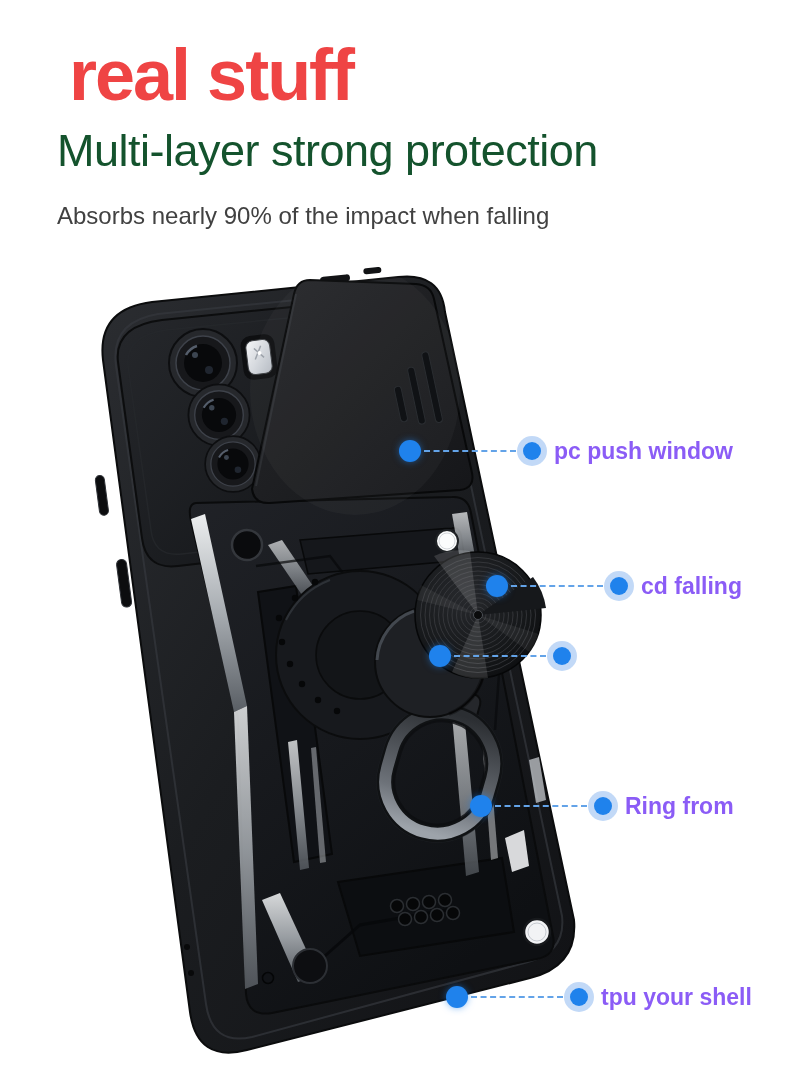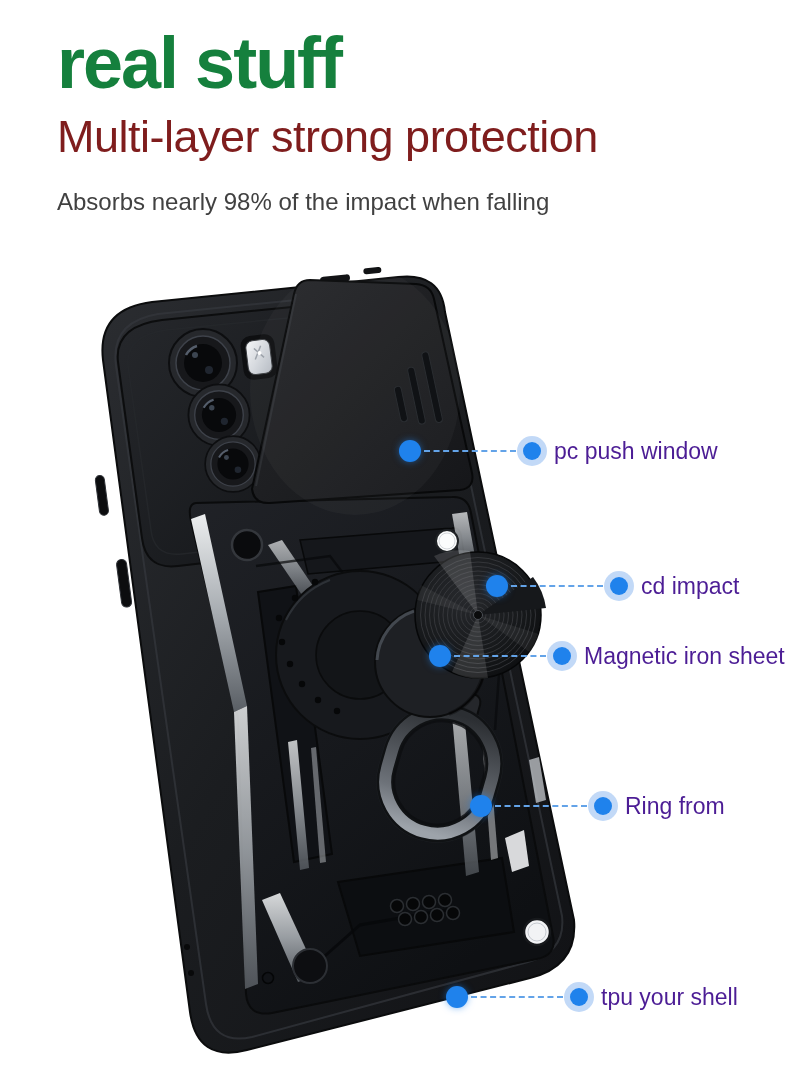--- a/index.html
+++ b/index.html
@@ -1,50 +1,50 @@
 <!DOCTYPE html>
 <html><head>
 <meta charset="utf-8">
 <style>
   html,body{margin:0;padding:0;background:#ffffff;}
   .page{
     position:relative;width:800px;height:1091px;background:#ffffff;overflow:hidden;
     font-family:"Liberation Sans",sans-serif;
   }
   .header{position:absolute;left:57px;top:26px;}
-  .title{margin:0;font-size:72px;font-weight:700;line-height:1.05;letter-spacing:-2px;color:#15803d;}
-  .subtitle{margin:10px 0 0 0;font-size:45px;font-weight:400;line-height:1.12;letter-spacing:-0.5px;color:#7f1d1d;}
+  .title{margin:12px;font-size:72px;font-weight:700;line-height:1.05;letter-spacing:-2px;color:#ef4444;}
+  .subtitle{margin:10px 0 0 0;font-size:45px;font-weight:400;line-height:1.12;letter-spacing:-0.5px;color:#14532d;}
   .desc{margin:0;font-size:24px;font-weight:400;line-height:1.36;color:#414141;}
   .desc.first{margin-top:24px;}
   .phone-svg{position:absolute;left:0;top:0;width:800px;height:1091px;}
   .callout{position:absolute;height:30px;width:370px;}
   .pdot{
     position:absolute;left:0;top:4px;width:22px;height:22px;border-radius:50%;
     background:#1f82ec;box-shadow:0 0 7px rgba(31,130,236,.55);
   }
   .dash{position:absolute;left:25px;top:14px;width:92px;height:0;border-top:2px dashed #63a3e8;}
   .halo{
     position:absolute;left:118px;top:0;width:30px;height:30px;border-radius:50%;
     background:rgba(110,165,235,.42);display:flex;align-items:center;justify-content:center;
   }
   .ldot{width:18px;height:18px;border-radius:50%;background:#1f82ec;}
   .clabel{
     position:absolute;left:155px;top:0;height:30px;line-height:30px;
-    font-size:23px;color:#4c1d95;white-space:nowrap;
+    font-size:23px;color:#8b5cf6;white-space:nowrap;font-weight:bold;
   }
 </style>
 </head>
 <body>
 
 <div class="page">
 
   <div class="header">
     <h1 class="title">real stuff</h1>
     <h2 class="subtitle">Multi-layer strong protection</h2>
-    <p class="desc first">Absorbs nearly 98% of the impact when falling</p>
+    <p class="desc first">Absorbs nearly 90% of the impact when falling</p>
   </div>
 
   <svg class="phone-svg" viewBox="0 0 800 1091" aria-hidden="true">
     <defs>
       <linearGradient id="gc" x1="0" y1="0" x2="1" y2="1">
         <stop offset="0" stop-color="#2b2d31"></stop>
           <stop offset=".45" stop-color="#1b1d20"></stop>
           <stop offset="1" stop-color="#111215"></stop>
       </linearGradient>
       <linearGradient id="gp" x1="0" y1="0" x2="1" y2="1">
@@ -245,30 +245,29 @@
       </span>
     <span class="clabel">pc push window</span>
   </div>
 
   <div class="callout" style="left:486px;top:571px;">
     <span class="pdot"></span>
     <span class="dash"></span>
     <span class="halo">
         <span class="ldot"></span>
       </span>
-    <span class="clabel">cd impact</span>
+    <span class="clabel">cd falling</span>
   </div>
 
   <div class="callout" style="left:429px;top:641px;">
     <span class="pdot"></span>
     <span class="dash"></span>
     <span class="halo">
         <span class="ldot"></span>
       </span>
-    <span class="clabel">Magnetic iron sheet</span>
   </div>
 
   <div class="callout" style="left:470px;top:791px;">
     <span class="pdot"></span>
     <span class="dash"></span>
     <span class="halo">
         <span class="ldot"></span>
       </span>
     <span class="clabel">Ring from</span>
   </div>

